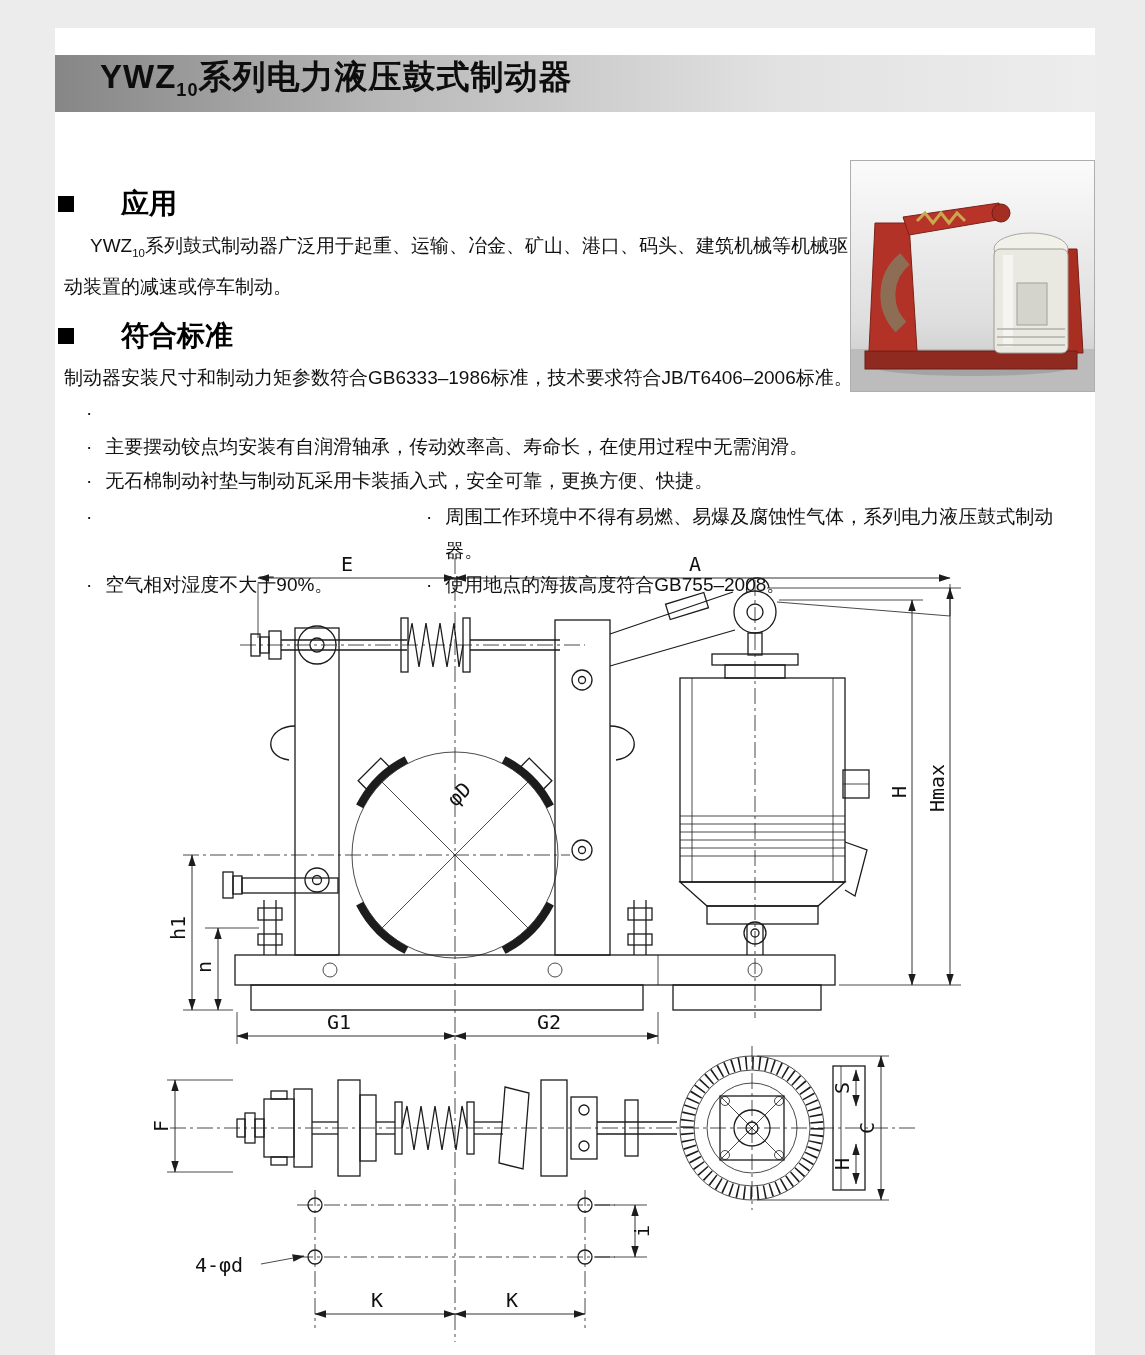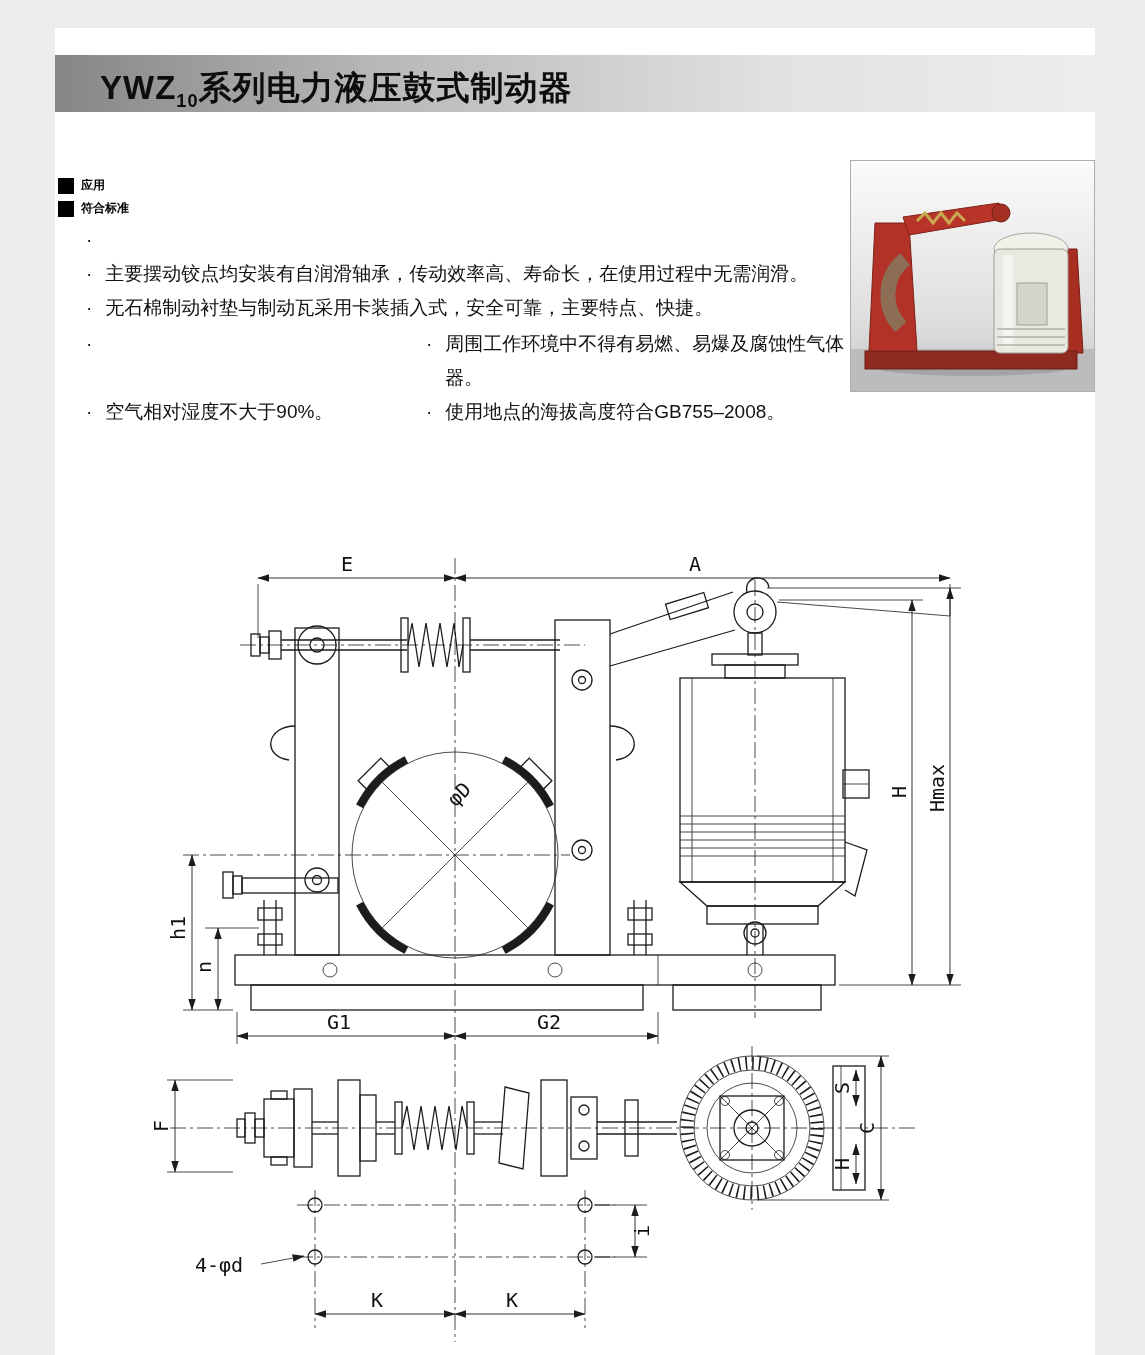--- a/index.html
+++ b/index.html
@@ -12,36 +12,37 @@
   }
   .page {
     position: absolute; left: 55px; top: 28px;
     width: 1040px; height: 1327px;
     background: #ffffff;
   }
   .header-bar {
     position: absolute; left: 0; top: 27px;
     width: 100%; height: 57px;
     background: linear-gradient(90deg, #868686 0%, #b9b9b9 32%, #e2e2e2 70%, #ededed 100%);
-    display: flex; align-items: flex-end;
+    display: flex; align-items: flex-start;
   }
   h1 {
     margin: 0 0 0 45px;
     font-size: 33px; font-weight: 600; color: #0d0d0d;
     letter-spacing: 1px;
   }
   h1 sub { font-size: 0.55em; }
   .content {
     position: absolute; left: 3px; top: 143px; width: 1015px;
     color: #111;
   }
   .sec-heading {
     display: flex; align-items: center;
-    font-size: 12px; font-weight: 700; color: #000;
-    margin: 6px 0 6px 0;
+    font-size: 28px; font-weight: 700; color: #000;
+    margin: 14px 0 6px 0;
+    gap: 40px;
   }
   .sq { width: 16px; height: 16px; background: #000; margin-right: 7px; flex: none; }
   .para {
     font-size: 19px; line-height: 33px;
     margin: 2px 0 2px 6px;
   }
   .para.app { width: 784px; text-indent: 26px; }
   .para sub { font-size: 0.6em; }
   .bullet-row {
     display: flex; font-size: 19px; line-height: 34px;
@@ -79,36 +80,38 @@
   <div class="header-bar">
     <h1><span>YWZ</span><sub>10</sub><span>系列电力液压鼓式制动器</span></h1>
   </div>
 
   <div class="content">
 
     <div class="sec-heading">
       <span class="sq"></span>
       <span>应用</span>
     </div>
+    <p class="para app"><span>YWZ</span><sub>10</sub><span>系列鼓式制动器广泛用于起重、运输、冶金、矿山、港口、码头、建筑机械等机械驱动装置的减速或停车制动。</span></p>
 
     <div class="sec-heading">
       <span class="sq"></span>
       <span>符合标准</span>
     </div>
+    <p class="para">制动器安装尺寸和制动力矩参数符合GB6333–1986标准，技术要求符合JB/T6406–2006标准。</p>
 
     <div class="bullet-row">
       <span class="bullet">·</span>
     </div>
     <div class="bullet-row">
       <span class="bullet">·</span>
       <span>主要摆动铰点均安装有自润滑轴承，传动效率高、寿命长，在使用过程中无需润滑。</span>
     </div>
     <div class="bullet-row">
       <span class="bullet">·</span>
-      <span>无石棉制动衬垫与制动瓦采用卡装插入式，安全可靠，主要特点、快捷。</span>
+      <span>无石棉制动衬垫与制动瓦采用卡装插入式，安全可靠，更换方便、快捷。</span>
     </div>
 
     <div class="cond-grid">
       <div class="bullet-row">
         <span class="bullet">·</span>
       </div>
       <div class="bullet-row">
         <span class="bullet">·</span>
         <span>周围工作环境中不得有易燃、易爆及腐蚀性气体，系列电力液压鼓式制动器。</span>
       </div>

